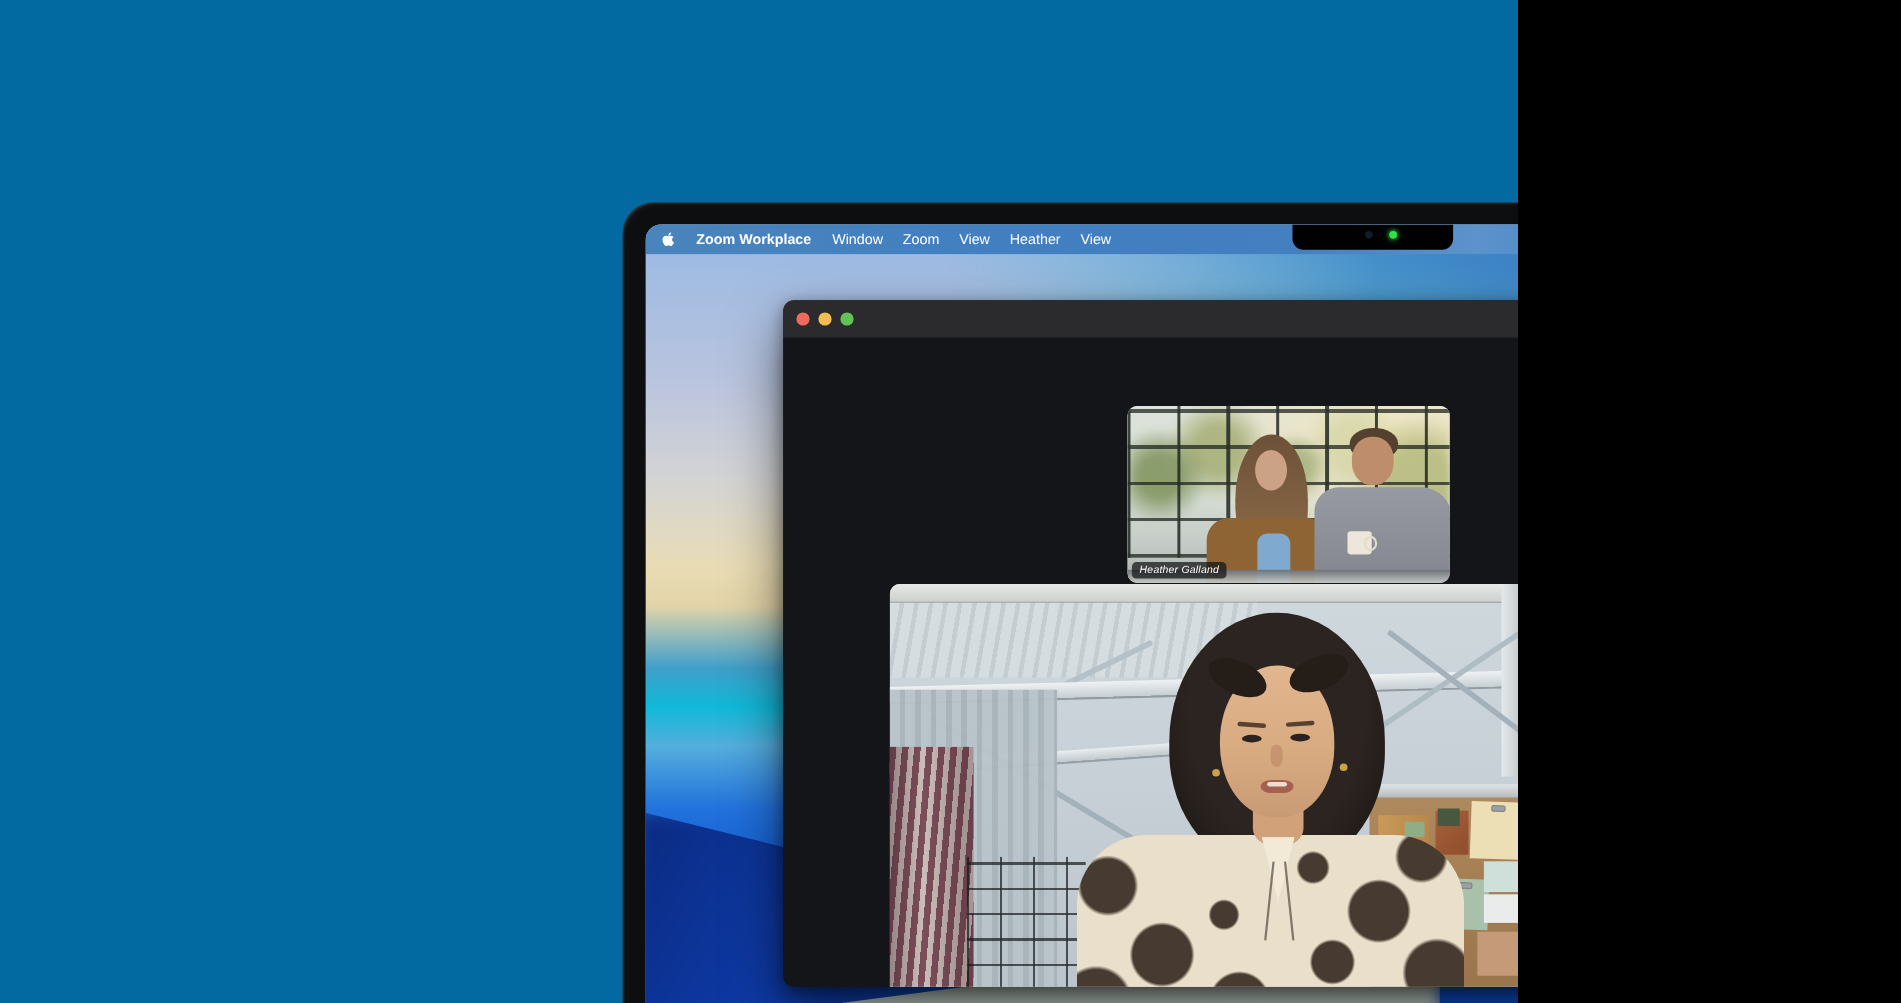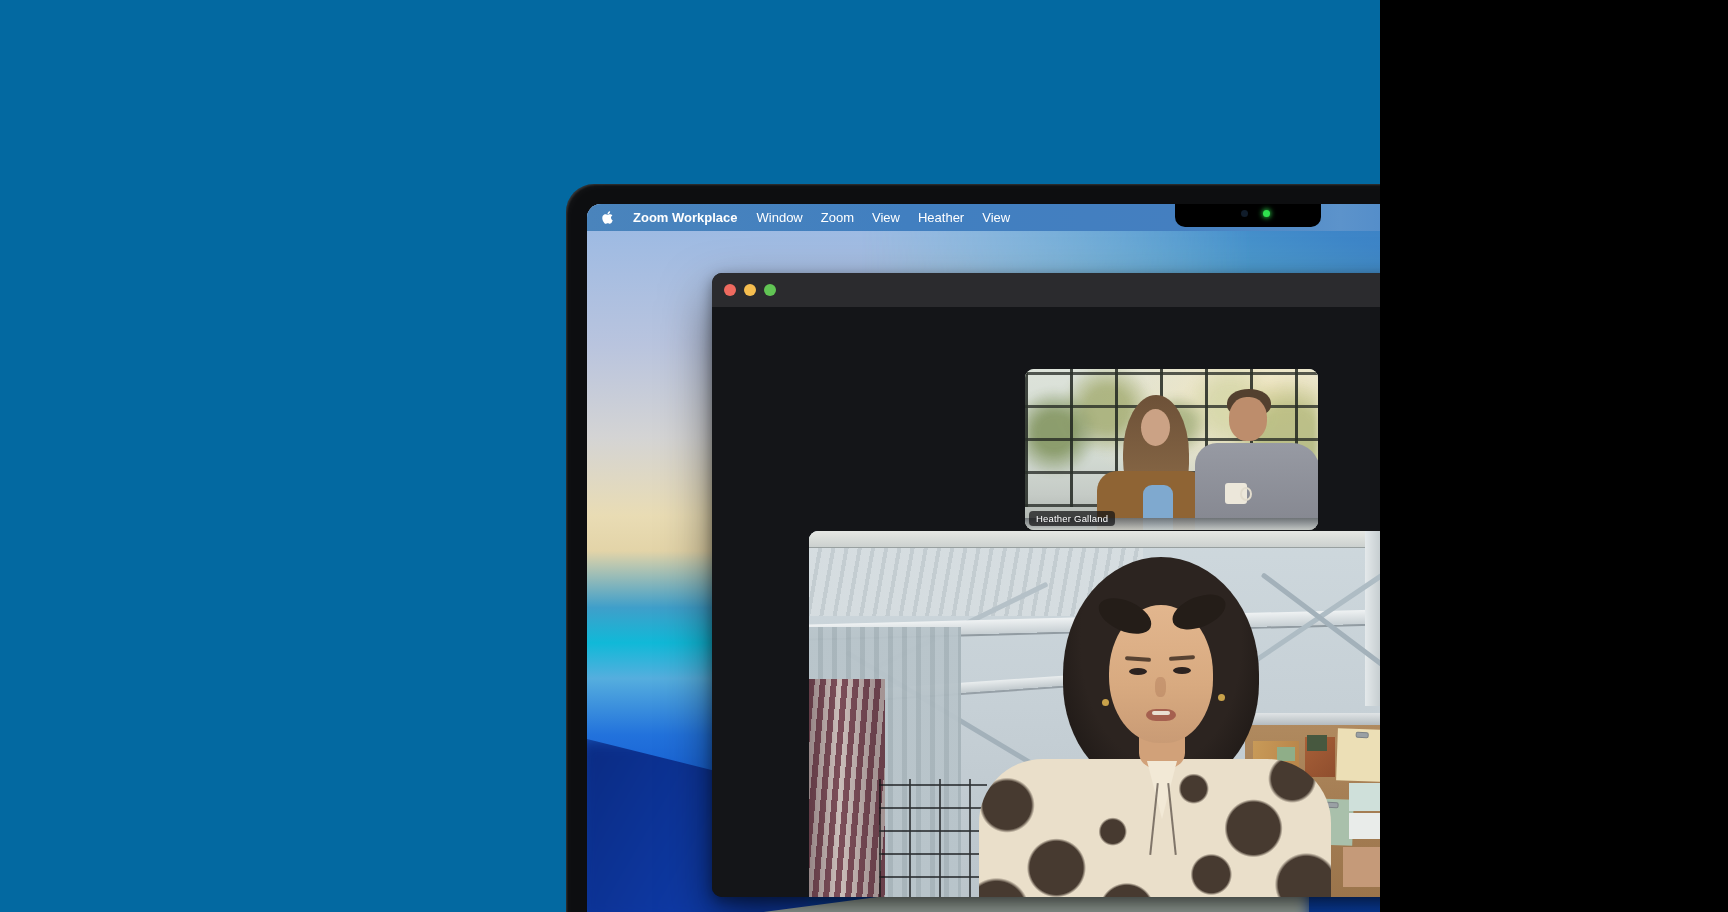--- a/index.html
+++ b/index.html
@@ -72,21 +72,21 @@
            box-shadow:0 24px 50px rgba(0,0,0,.55),0 4px 14px rgba(0,0,0,.4);}
   .titlebar{position:absolute;left:0;top:0;right:0;height:34px;background:#2b2b2e;
             display:flex;align-items:center;padding-left:12px;gap:8px;}
   .tl{width:12px;height:12px;border-radius:50%;}
   .tl-close{background:#ee6a5f;}
   .tl-min{background:#f5bd4f;}
   .tl-max{background:#61c454;}
   .canvas{position:absolute;left:0;top:34px;right:0;bottom:0;background:#141518;}
 
   
-  .tile{position:absolute;border-radius:9px;overflow:hidden;}
+  .tile{position:absolute;border-radius:9px;overflow:hidden;font-style:italic;}
   .tile1{left:313px;top:62px;width:293px;height:161px;background:#cfd6cd;}
   .tile2{left:97px;top:224px;width:725px;height:393px;background:#c6d0d6;}
   .name-pill{position:absolute;left:4px;bottom:4px;z-index:60;padding:2px 7px;
              background:rgba(18,18,20,.72);border-radius:4px;color:#fff;font-size:9.5px;
              letter-spacing:.2px;white-space:nowrap;}
 
   
   .t1-bg{position:absolute;inset:0;background:linear-gradient(180deg,#dde3da 0%,#d2dad2 55%,#c5cbc6 78%,#a8aea8 100%);}
   .t1-warm{position:absolute;inset:0;background:radial-gradient(ellipse at 80% 22%,rgba(246,232,190,.95),rgba(246,232,190,0) 58%);}
   .t1-trees{position:absolute;left:0;top:0;right:0;bottom:18%;filter:blur(3px);opacity:.9;

